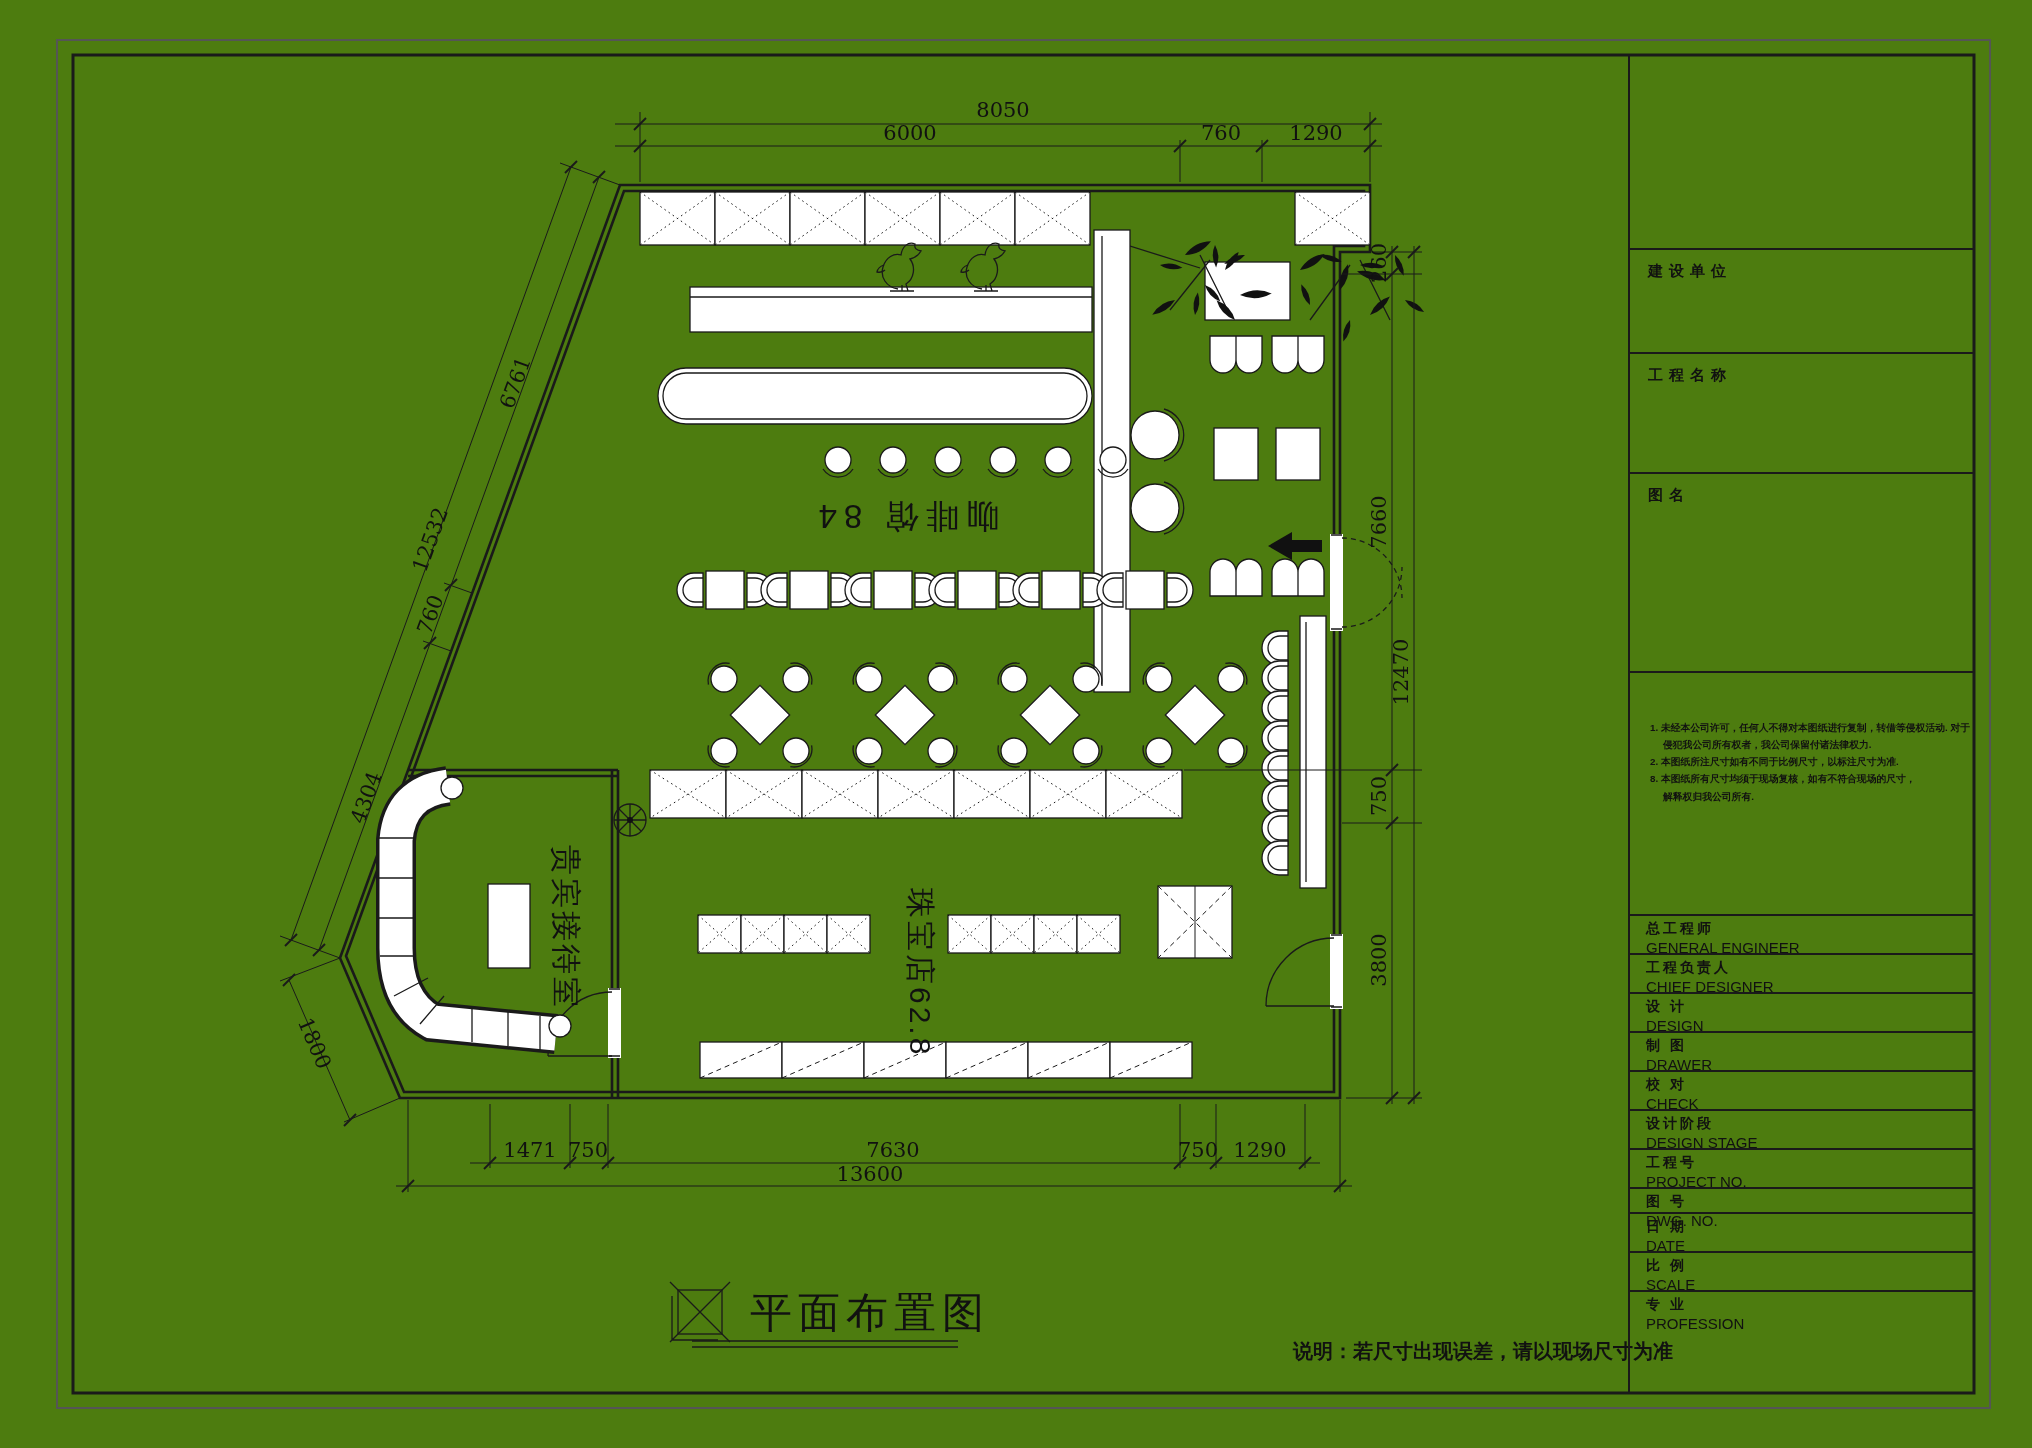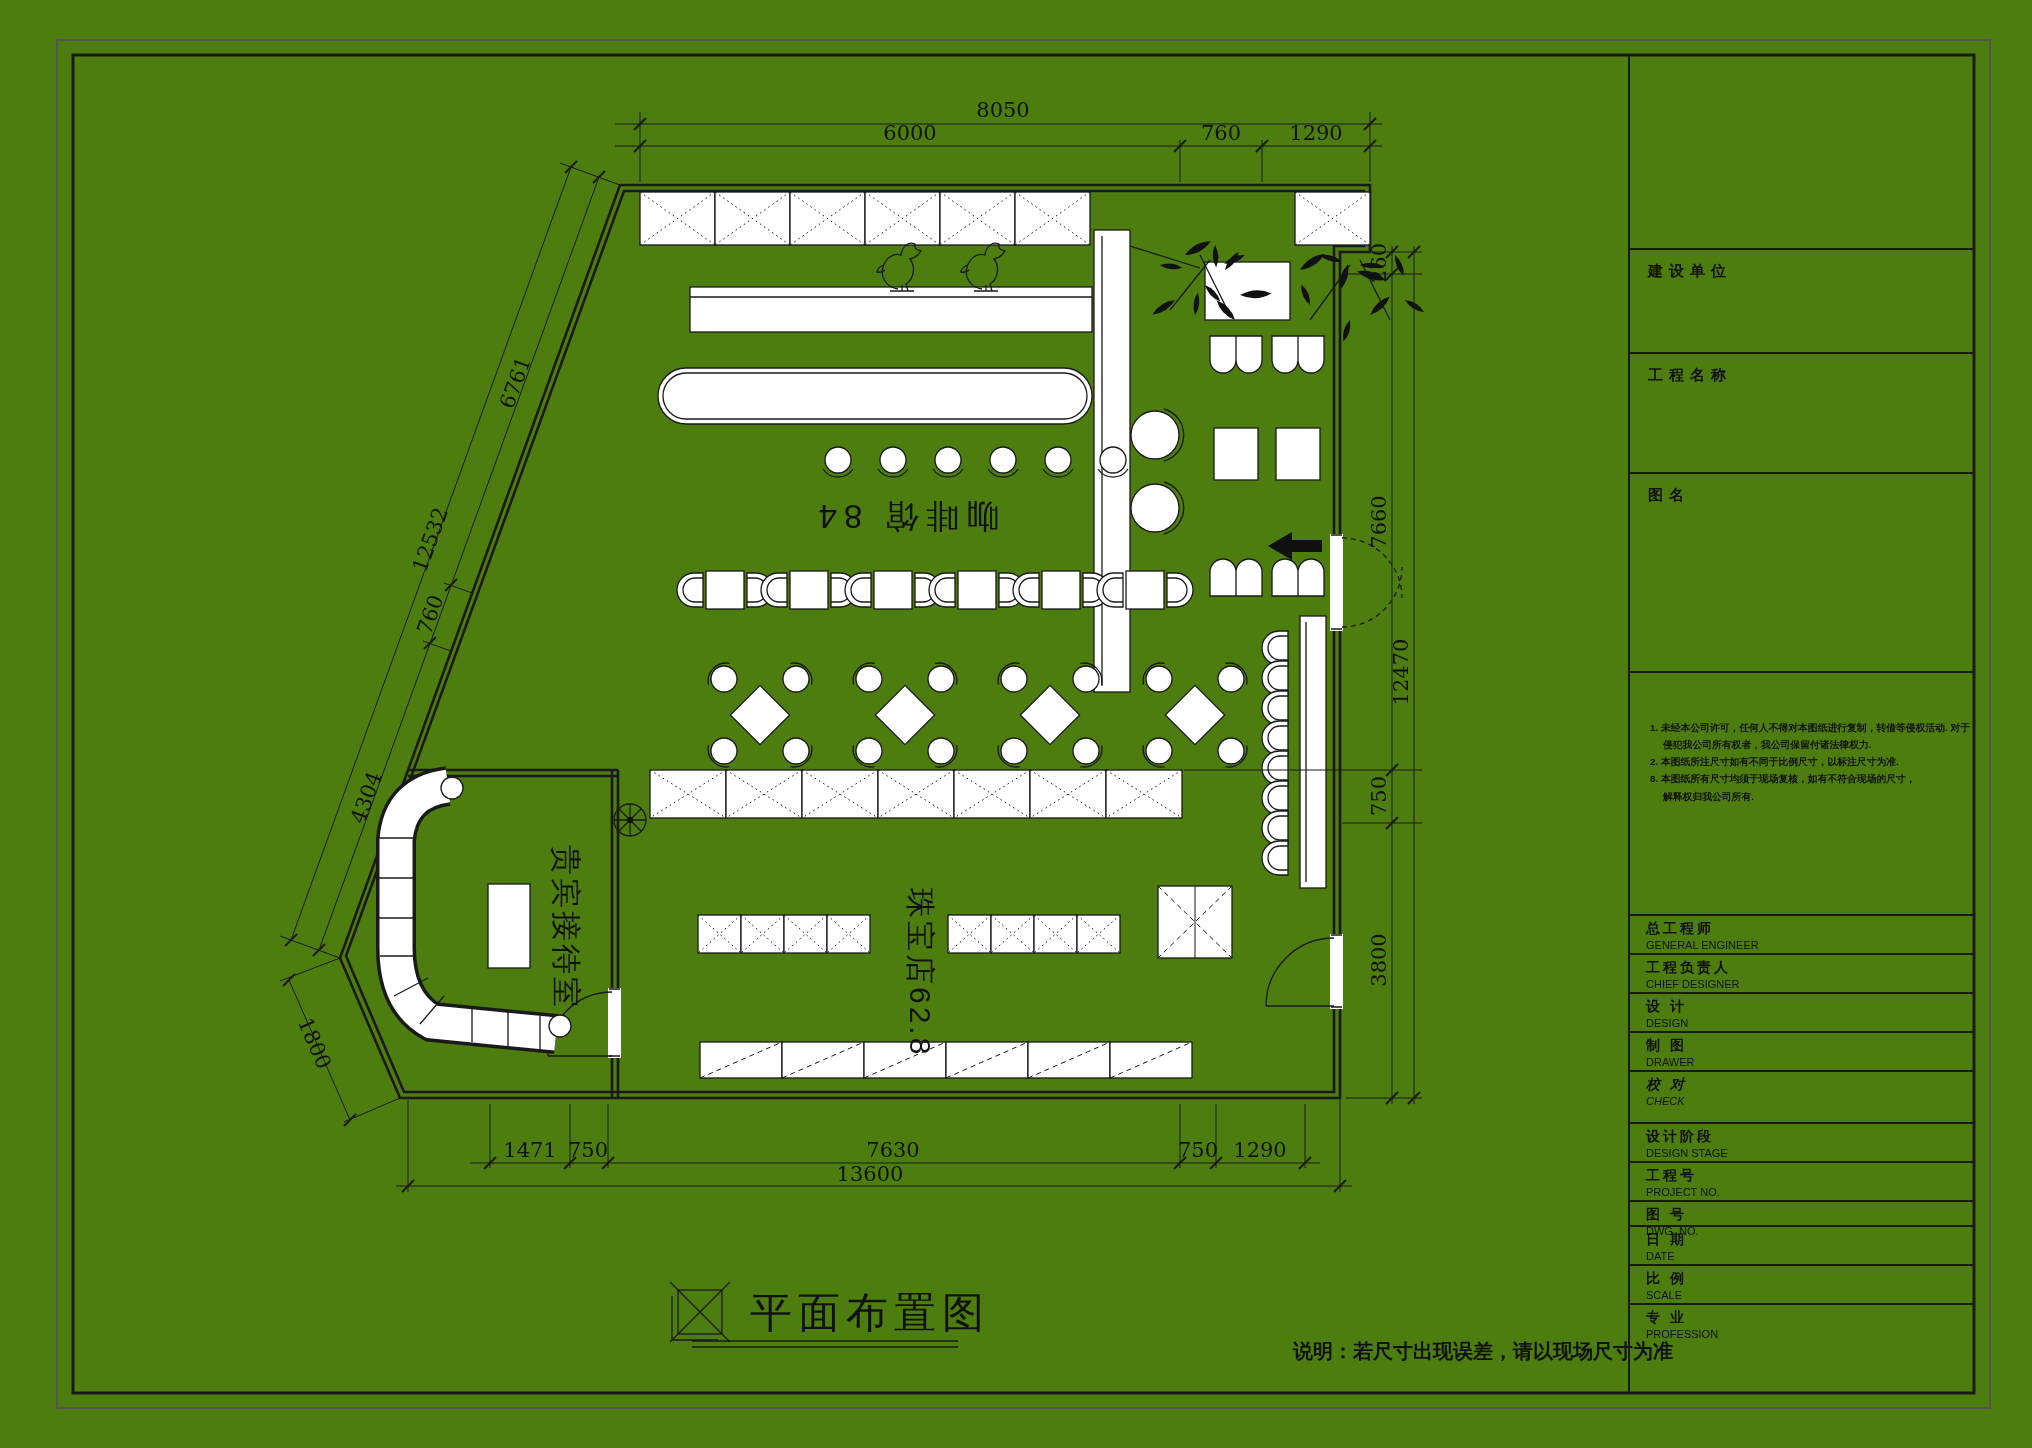--- a/index.html
+++ b/index.html
@@ -26,21 +26,21 @@
   
   .tb{position:absolute;left:1628px;top:55px;width:346px;height:1338px;
       border-left:2.5px solid #1a1a1a;box-sizing:border-box;color:#111;}
   .tb .cell{box-sizing:border-box;border-top:2px solid #1a1a1a;position:relative;}
   .tb .cell:first-child{border-top:none;}
   .sec-label{font-size:15px;letter-spacing:6px;padding:12px 5px 0 18px;font-weight:bold;}
   .notes{padding:46px 8px 0 20px;font-size:9.8px;font-weight:bold;line-height:1.75;margin-top:48px;}
   .notes .nline{white-space:nowrap;}
   .notes .indent{padding-left:13px;}
   .row-zh{font-size:14px;letter-spacing:3px;padding:4px 0 0 16px;font-weight:bold;}
-  .row-en{font-size:11px;padding:1px 0 0 16px;font-family:"Liberation Sans",sans-serif;}
+  .row-en{font-size:15px;padding:1px 0 0 16px;font-family:"Liberation Sans",sans-serif;}
 </style>
 </head>
 <body>
 
 <div class="page">
 
 <svg width="2032" height="1448" viewBox="0 0 2032 1448">
 
   <defs>
     <path id="tk" d="M-6,6 L6,-6" stroke="#1a1a1a" stroke-width="2"></path>
@@ -412,21 +412,21 @@
     <div class="row-en">CHIEF DESIGNER</div>
   </div>
   <div class="cell" style="height:39px;">
     <div class="row-zh">设 计</div>
     <div class="row-en">DESIGN</div>
   </div>
   <div class="cell" style="height:39px;">
     <div class="row-zh">制 图</div>
     <div class="row-en">DRAWER</div>
   </div>
-  <div class="cell" style="height:52px;font-style:italic;">
+  <div class="cell" style="height:39px;">
     <div class="row-zh">校 对</div>
     <div class="row-en">CHECK</div>
   </div>
   <div class="cell" style="height:39px;">
     <div class="row-zh">设计阶段</div>
     <div class="row-en">DESIGN STAGE</div>
   </div>
   <div class="cell" style="height:39px;">
     <div class="row-zh">工程号</div>
     <div class="row-en">PROJECT NO.</div>

